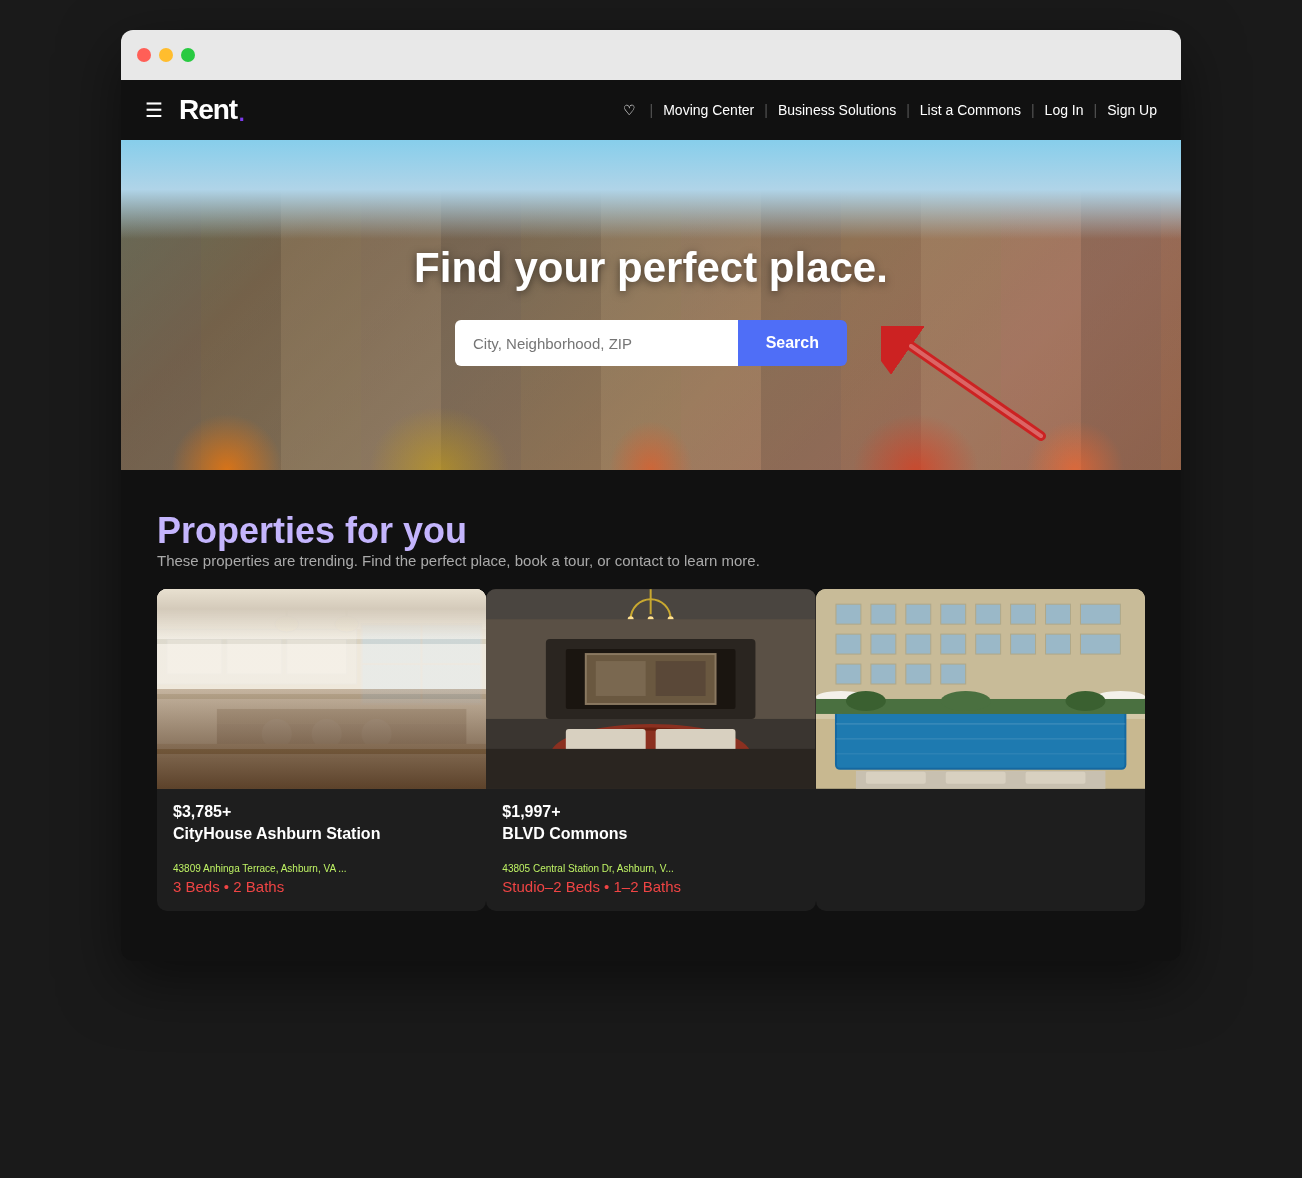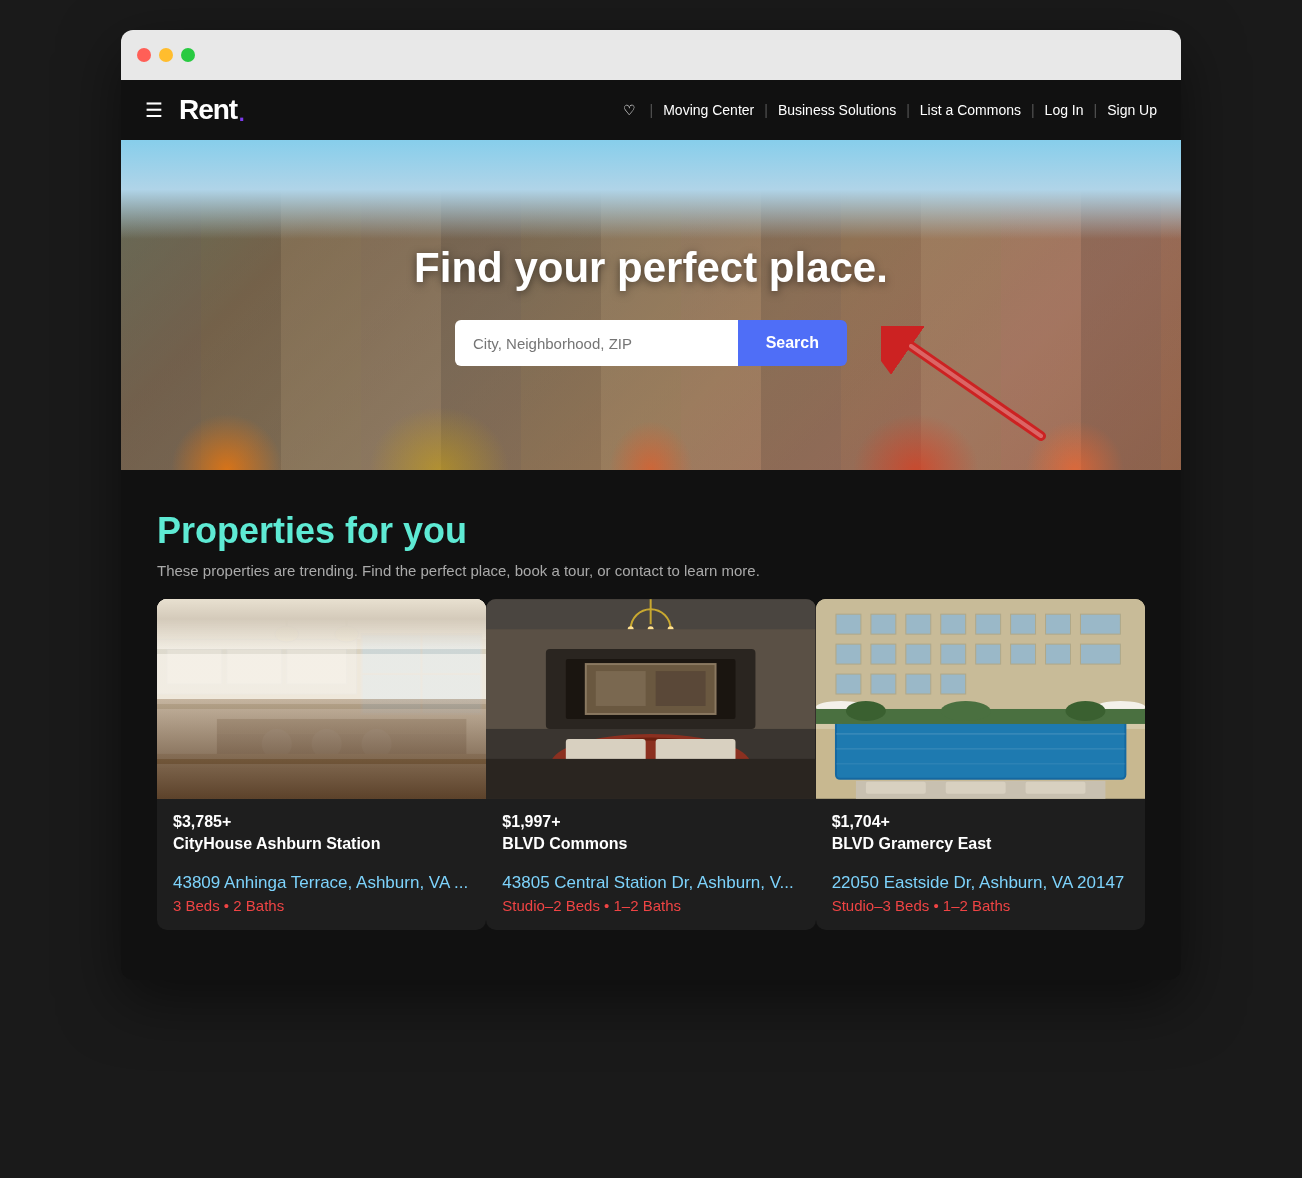--- a/index.html
+++ b/index.html
@@ -218,24 +218,23 @@
       height: 120px;
     }
 
     
     .properties-section {
       background: #111111;
       padding: 40px 36px 50px;
     }
 
     .section-title {
-      color: #5eead4;
+      color: #c4b5fd;
       font-size: 36px;
       font-weight: 700;
-      margin-bottom: 10px;
     }
 
     .section-subtitle {
       color: #aaa;
       font-size: 15px;
       margin-bottom: 20px;
     }
 
     .property-grid {
       display: grid;
@@ -298,22 +297,22 @@
     }
 
     .property-name {
       color: white;
       font-size: 16px;
       font-weight: 700;
       margin-bottom: 20px;
     }
 
     .property-address {
-      color: #7dd3fc;
-      font-size: 17px;
+      color: #bef264;
+      font-size: 10px;
       margin-bottom: 4px;
     }
 
     .property-details {
       color: #ef4444;
       font-size: 15px;
     }
   </style>
 </head>
 <body>
@@ -516,23 +515,17 @@
             <ellipse cx="150" cy="112" rx="25" ry="10" fill="#4a7040"></ellipse>
             <ellipse cx="270" cy="112" rx="20" ry="10" fill="#3a6030"></ellipse>
 
             <rect x="40" y="182" width="250" height="18" fill="#c8c0b0"></rect>
 
             <rect x="50" y="183" width="60" height="12" fill="#d8d0c0" rx="2"></rect>
             <rect x="130" y="183" width="60" height="12" fill="#d8d0c0" rx="2"></rect>
             <rect x="210" y="183" width="60" height="12" fill="#d8d0c0" rx="2"></rect>
           </svg>
         </div>
-        <div class="property-info">
-          <div class="property-price">$1,704+</div>
-          <div class="property-name">BLVD Gramercy East</div>
-          <div class="property-address">22050 Eastside Dr, Ashburn, VA 20147</div>
-          <div class="property-details">Studio–3 Beds • 1–2 Baths</div>
-        </div>
       </div>
 
     </div>
   </section>
 </div>
 
 </body></html>

